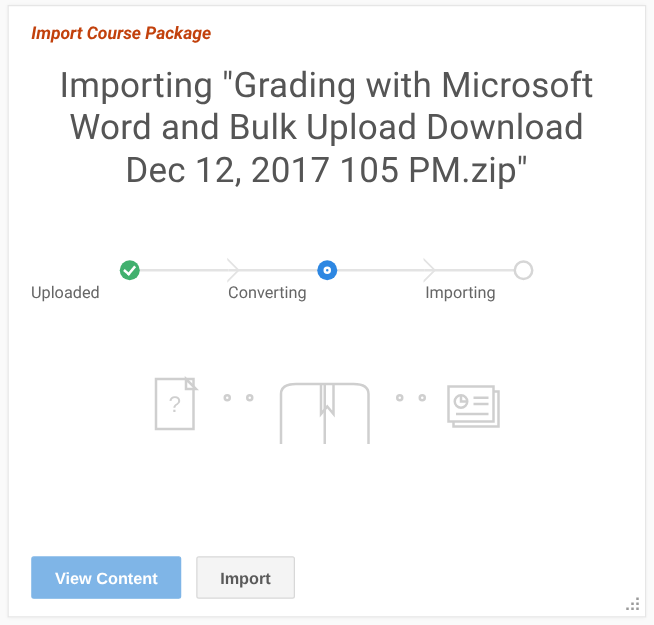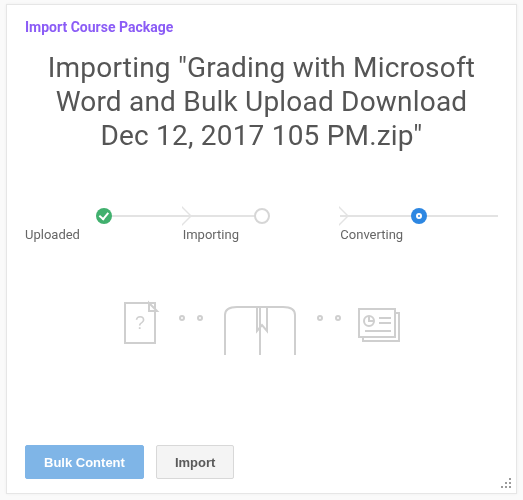--- a/index.html
+++ b/index.html
@@ -22,21 +22,22 @@
     box-shadow: 0 0 3px rgba(0,0,0,0.05);
     display: flex;
     flex-direction: column;
   }
   .dialog-header {
     padding: 14px 18px 6px 18px;
   }
   .dialog-title {
     font-size: 14px;
     font-weight: 700;
-    color: #8b5cf6;
+    color: #c2410c;
+    font-style: italic;
   }
   .dialog-body {
     flex: 1;
     padding: 6px 10px 0 18px;
     display: flex;
     align-items: stretch;
     overflow: hidden;
   }
   .scroll-area {
     flex: 1;
@@ -223,32 +224,32 @@
           <div class="step">
             <div class="track">
               <div class="line right-half"></div>
               <span class="dot done"></span>
             </div>
             <div class="step-label">Uploaded</div>
           </div>
 
           <div class="step">
             <div class="track">
+              <div class="line full"></div>
+              <span class="dot active"></span>
+            </div>
+            <div class="step-label">Converting</div>
+          </div>
+
+          <div class="step">
+            <div class="track">
               <div class="line left-half"></div>
               <span class="dot pending"></span>
             </div>
             <div class="step-label">Importing</div>
-          </div>
-
-          <div class="step">
-            <div class="track">
-              <div class="line full"></div>
-              <span class="dot active"></span>
-            </div>
-            <div class="step-label">Converting</div>
           </div>
         </div>
 
         <div class="illustration">
 
           <svg width="48" height="56" viewBox="0 0 48 56">
             <rect x="6" y="4" width="30" height="40" fill="none" stroke="#cfcfcf" stroke-width="2"></rect>
             <path d="M30 4 l8 8 h-8 z" fill="#fff" stroke="#cfcfcf" stroke-width="2"></path>
             <text x="21" y="30" font-size="18" fill="#cfcfcf" text-anchor="middle" font-family="Arial">?</text>
           </svg>
@@ -272,21 +273,21 @@
             <line x1="26" y1="18" x2="38" y2="18" stroke="#cfcfcf" stroke-width="2"></line>
             <line x1="12" y1="26" x2="38" y2="26" stroke="#cfcfcf" stroke-width="2"></line>
           </svg>
         </div>
 
       </div>
     </div>
   </div>
 
   <div class="dialog-footer">
-    <button class="btn btn-primary">Bulk Content</button>
+    <button class="btn btn-primary">View Content</button>
     <button class="btn btn-secondary">Import</button>
     <div class="resize-grip">
       <span style="right:1px; bottom:1px;"></span>
       <span style="right:5px; bottom:1px;"></span>
       <span style="right:9px; bottom:1px;"></span>
       <span style="right:1px; bottom:5px;"></span>
       <span style="right:5px; bottom:5px;"></span>
       <span style="right:1px; bottom:9px;"></span>
     </div>
   </div>

